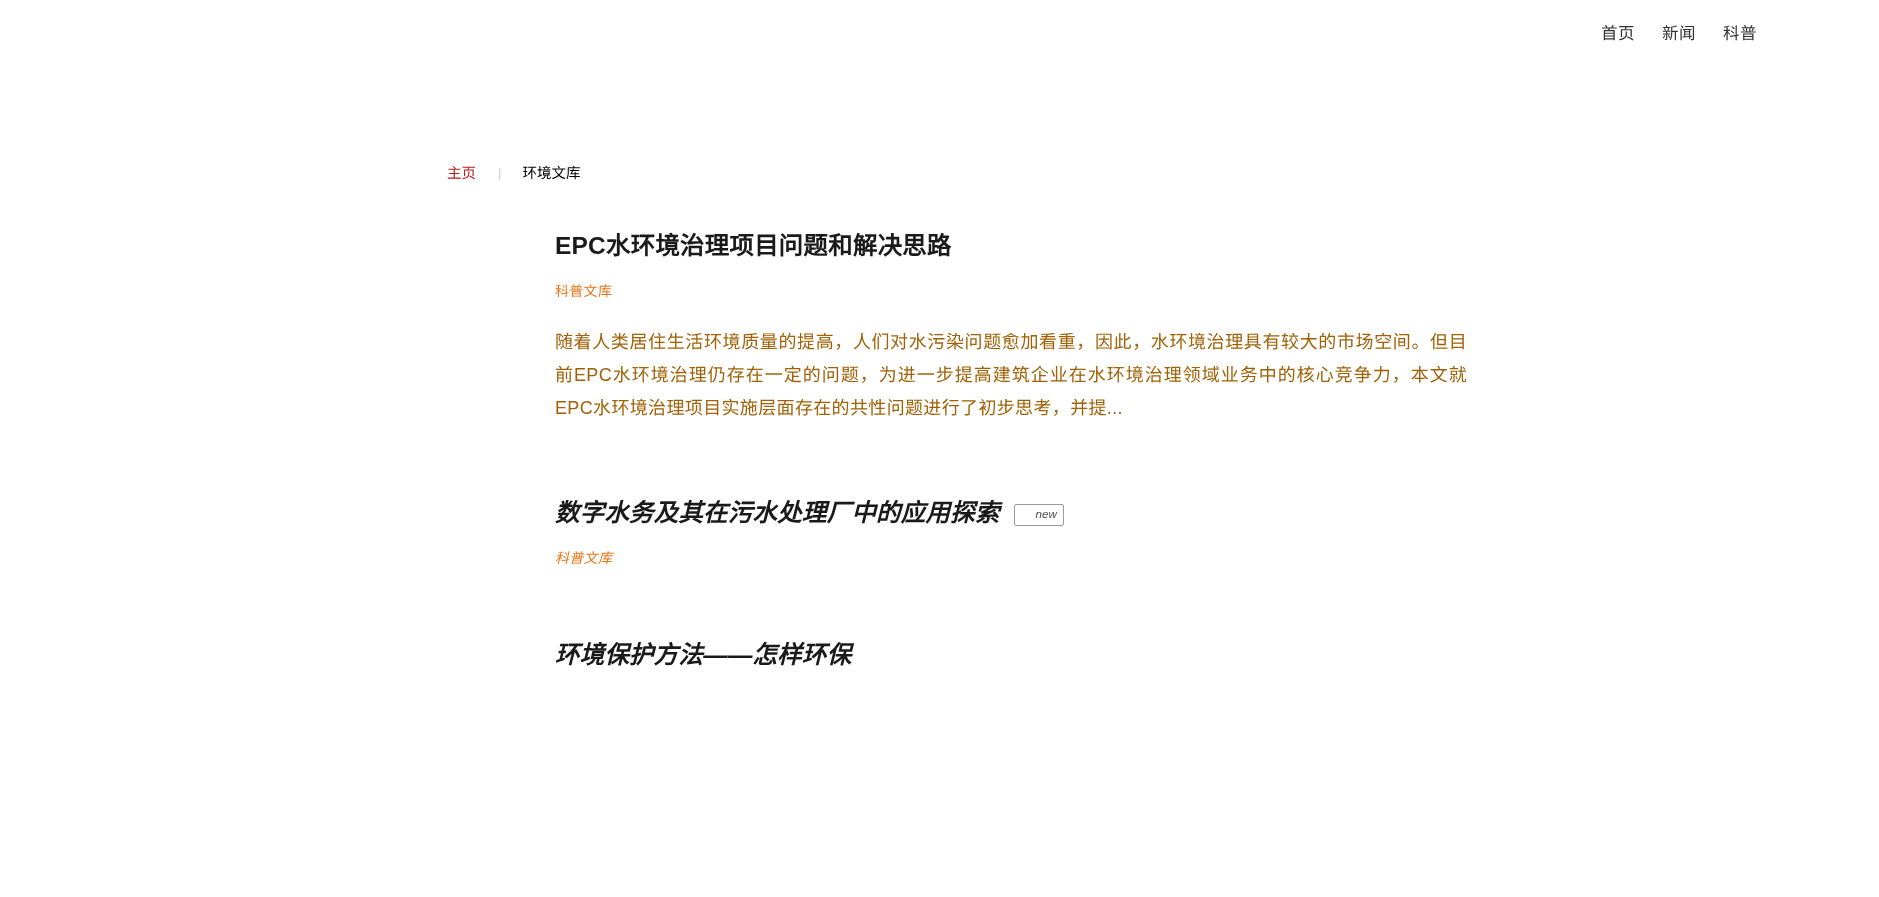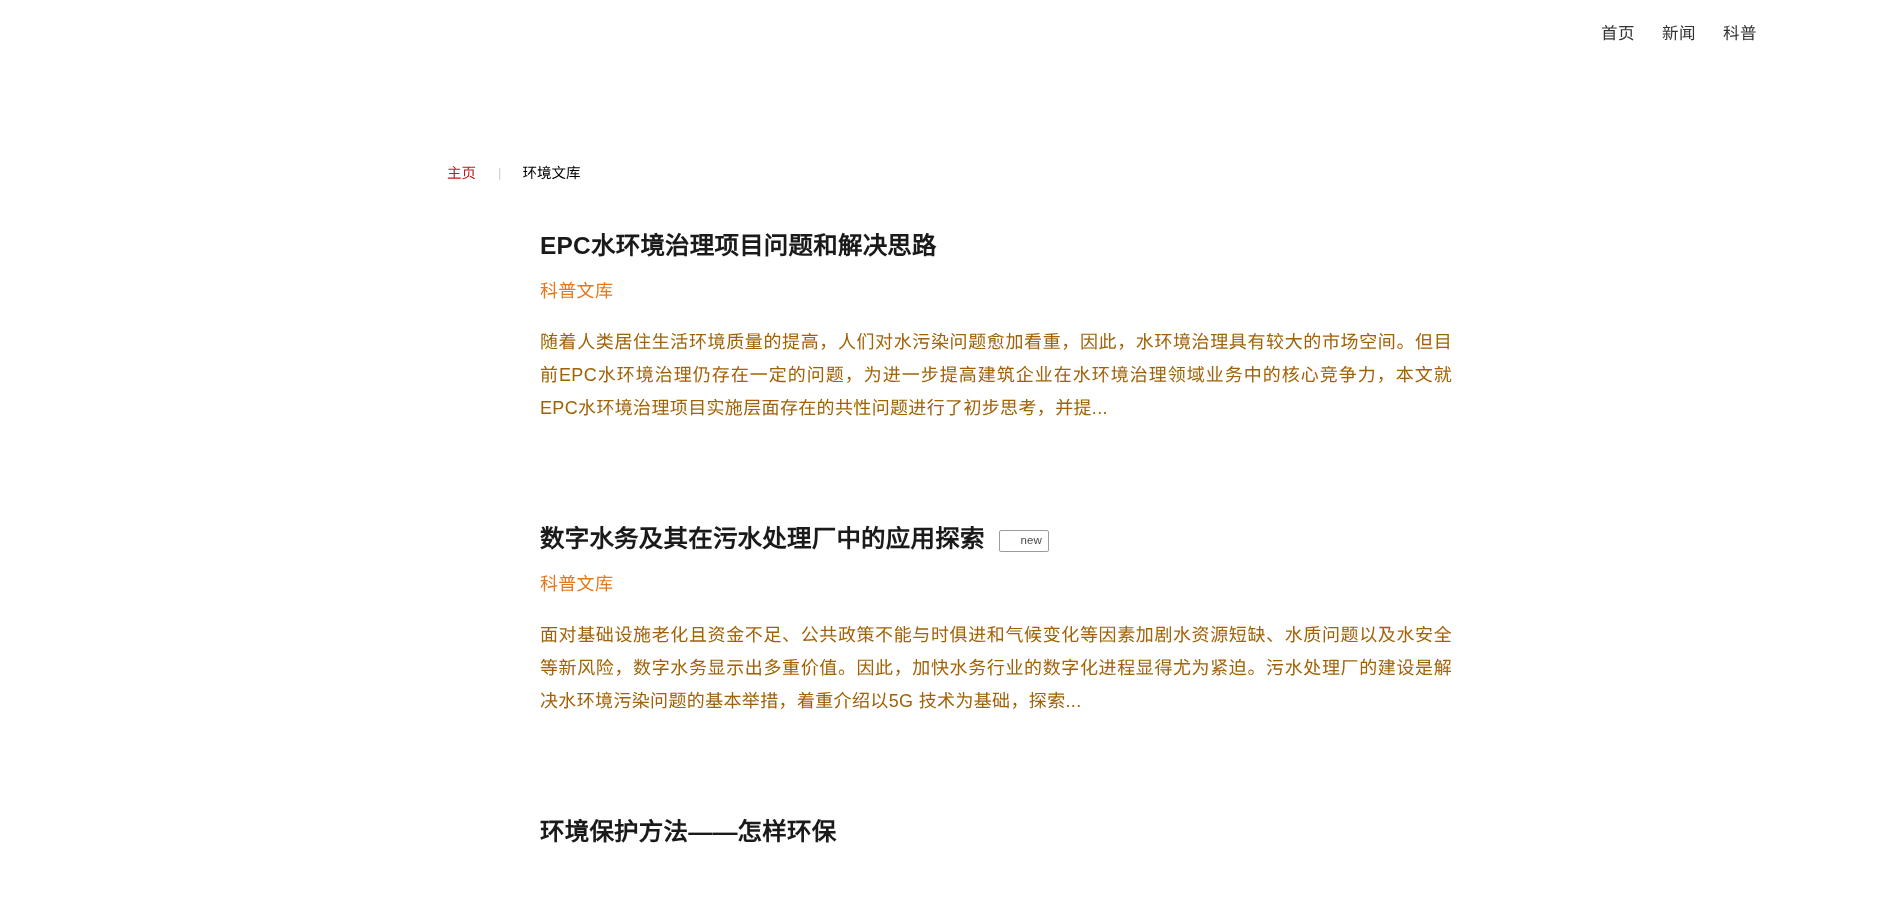--- a/index.html
+++ b/index.html
@@ -64,28 +64,29 @@
     font-size: 13px;
   }
   .breadcrumb .crumb-current {
     color: #000000;
   }
 
   
   .article-list {
     position: absolute;
     top: 228px;
-    left: 540px;
+    left: 555px;
     width: 912px;
   }
   .article {
     position: relative;
   }
   .article + .article {
-    margin-top: 96px;
+    margin-top: 70px;
+    font-style: italic;
   }
   .article-title-row {
     display: flex;
     align-items: center;
     gap: 14px;
   }
   .article-title {
     font-size: 24.5px;
     font-weight: bold;
     color: #1a1a1a;
@@ -101,21 +102,21 @@
     font-size: 11.5px;
     line-height: 13px;
     color: #4a4a4a;
     padding: 3px 6px 4px 21px;
     font-family: "Liberation Sans", sans-serif;
     position: relative;
     top: 2px;
   }
   .article-category {
     margin-top: 18px;
-    font-size: 18px;
+    font-size: 14px;
     line-height: 18px;
     color: #e8771a;
     cursor: pointer;
     letter-spacing: 0.3px;
   }
   .article-summary {
     margin-top: 26px;
     font-size: 18px;
     line-height: 33px;
     color: #a16207;
@@ -150,21 +151,20 @@
     <div class="article-category">科普文库</div>
     <div class="article-summary">随着人类居住生活环境质量的提高，人们对水污染问题愈加看重，因此，水环境治理具有较大的市场空间。但目前EPC水环境治理仍存在一定的问题，为进一步提高建筑企业在水环境治理领域业务中的核心竞争力，本文就EPC水环境治理项目实施层面存在的共性问题进行了初步思考，并提...</div>
   </div>
 
   <div class="article">
     <div class="article-title-row">
       <span class="article-title">数字水务及其在污水处理厂中的应用探索</span>
       <span class="badge-new">new</span>
     </div>
     <div class="article-category">科普文库</div>
-    <div class="article-summary">面对基础设施老化且资金不足、公共政策不能与时俱进和气候变化等因素加剧水资源短缺、水质问题以及水安全等新风险，数字水务显示出多重价值。因此，加快水务行业的数字化进程显得尤为紧迫。污水处理厂的建设是解决水环境污染问题的基本举措，着重介绍以5G 技术为基础，探索...</div>
   </div>
 
   <div class="article">
     <div class="article-title-row">
       <span class="article-title">环境保护方法——怎样环保</span>
     </div>
   </div>
 
 </div>
 

